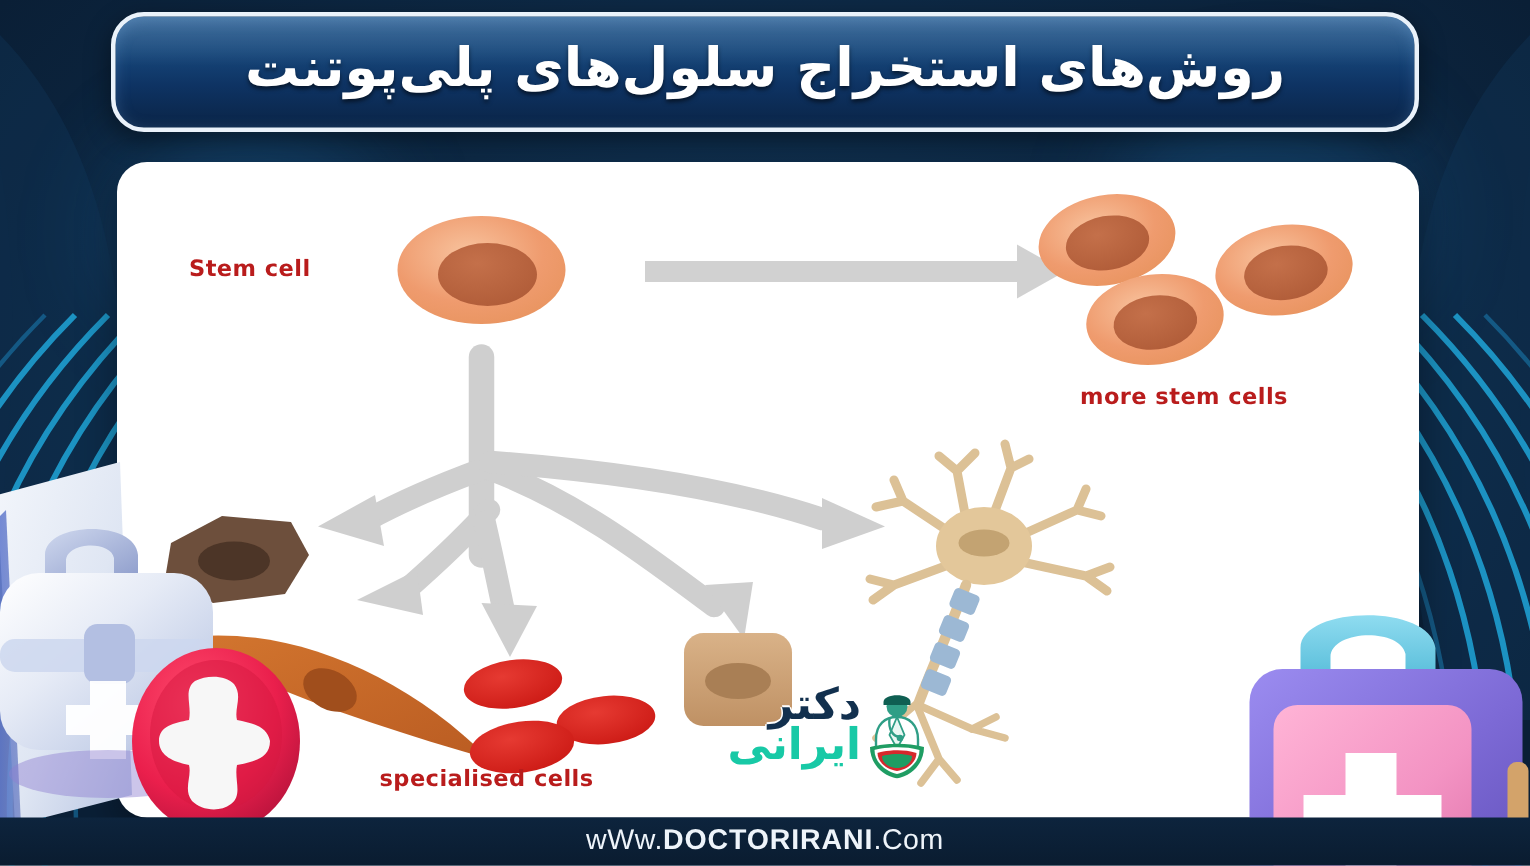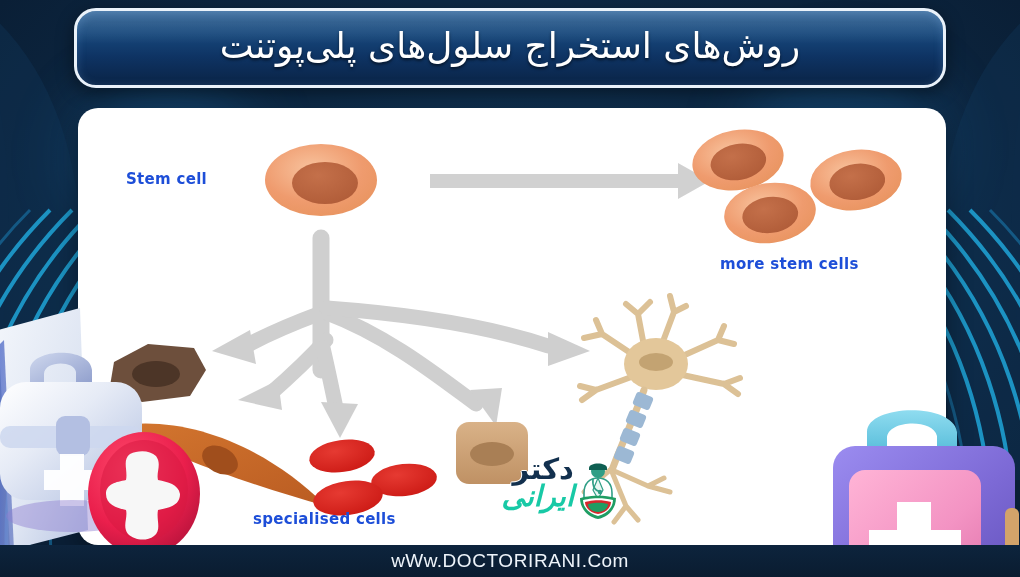--- a/index.html
+++ b/index.html
@@ -69,21 +69,21 @@
     position: absolute;
     left: 0; right: 0; top: 0;
     height: 44%;
     background: linear-gradient(180deg, rgba(255,255,255,.16), rgba(255,255,255,0));
     pointer-events: none;
   }
   .title-text {
     direction: rtl;
     color: #ffffff;
     font-size: 36px;
-    font-weight: normal;
+    font-weight: bold;
     letter-spacing: .5px;
     line-height: 1;
     white-space: nowrap;
     text-shadow: 0 2px 3px rgba(0,0,0,.55);
     font-family: "DejaVu Sans", "Liberation Sans", sans-serif;
     position: relative;
     z-index: 2;
     padding-bottom: 4px;
   }
 
@@ -101,21 +101,21 @@
   }
 
   .diagram {
     position: absolute;
     inset: 0;
   }
   .diagram svg { display: block; width: 100%; height: 100%; }
 
   .dlabel {
     position: absolute;
-    color: #1d4ed8;
+    color: #b91c1c;
     font-weight: bold;
     font-size: 15px;
     letter-spacing: .3px;
     font-family: "DejaVu Sans", "Liberation Sans", sans-serif;
     white-space: nowrap;
   }
   .dlabel.stem       { left: 48px;  top: 62px; }
   .dlabel.more       { left: 642px; top: 147px; }
   .dlabel.special    { left: 175px; top: 402px; }
 
@@ -147,42 +147,41 @@
     text-shadow: 0 1px 0 #ffffff, 1px 0 0 #ffffff, -1px 0 0 #ffffff, 0 -1px 0 #ffffff;
   }
   .wm-l2 {
     display: block;
     font-size: 29px;
     font-weight: bold;
     color: #18c9a6;
     letter-spacing: 2px;
     margin-top: -2px;
     text-shadow: 0 1px 0 #ffffff, 1px 0 0 #ffffff, -1px 0 0 #ffffff, 0 -1px 0 #ffffff;
-    font-style: italic;
   }
   .wm-mark { position: absolute; right: -4px; top: 2px; width: 52px; height: 62px; }
 
   
   .footer {
     position: absolute;
     left: 0; right: 0; bottom: 0;
     height: 32px;
     background: linear-gradient(180deg, #0d243d 0%, #0a1c30 100%);
     display: flex;
     align-items: center;
     justify-content: center;
     z-index: 12;
   }
   .footer-text {
     color: #eef4fa;
     font-size: 19px;
     letter-spacing: .4px;
     font-family: "Liberation Sans", sans-serif;
   }
-  .footer-text b { font-weight: normal; letter-spacing: .6px; }
+  .footer-text b { font-weight: bold; letter-spacing: .6px; }
 
   
   .prop { position: absolute; pointer-events: none; }
   .prop-kit-left   { left: -22px;  top: 330px;  width: 210px; height: 250px; z-index: 8; }
   .prop-badge-left { left: 84px;   top: 428px;  width: 120px; height: 130px; z-index: 9; }
   .prop-kit-right  { right: -10px; top: 398px;  width: 215px; height: 200px; z-index: 8; }
   .prop-tablet-l   { left: -16px;  top: 300px;  width: 120px; height: 250px; z-index: 7; }
 </style>
 </head>
 <body>

